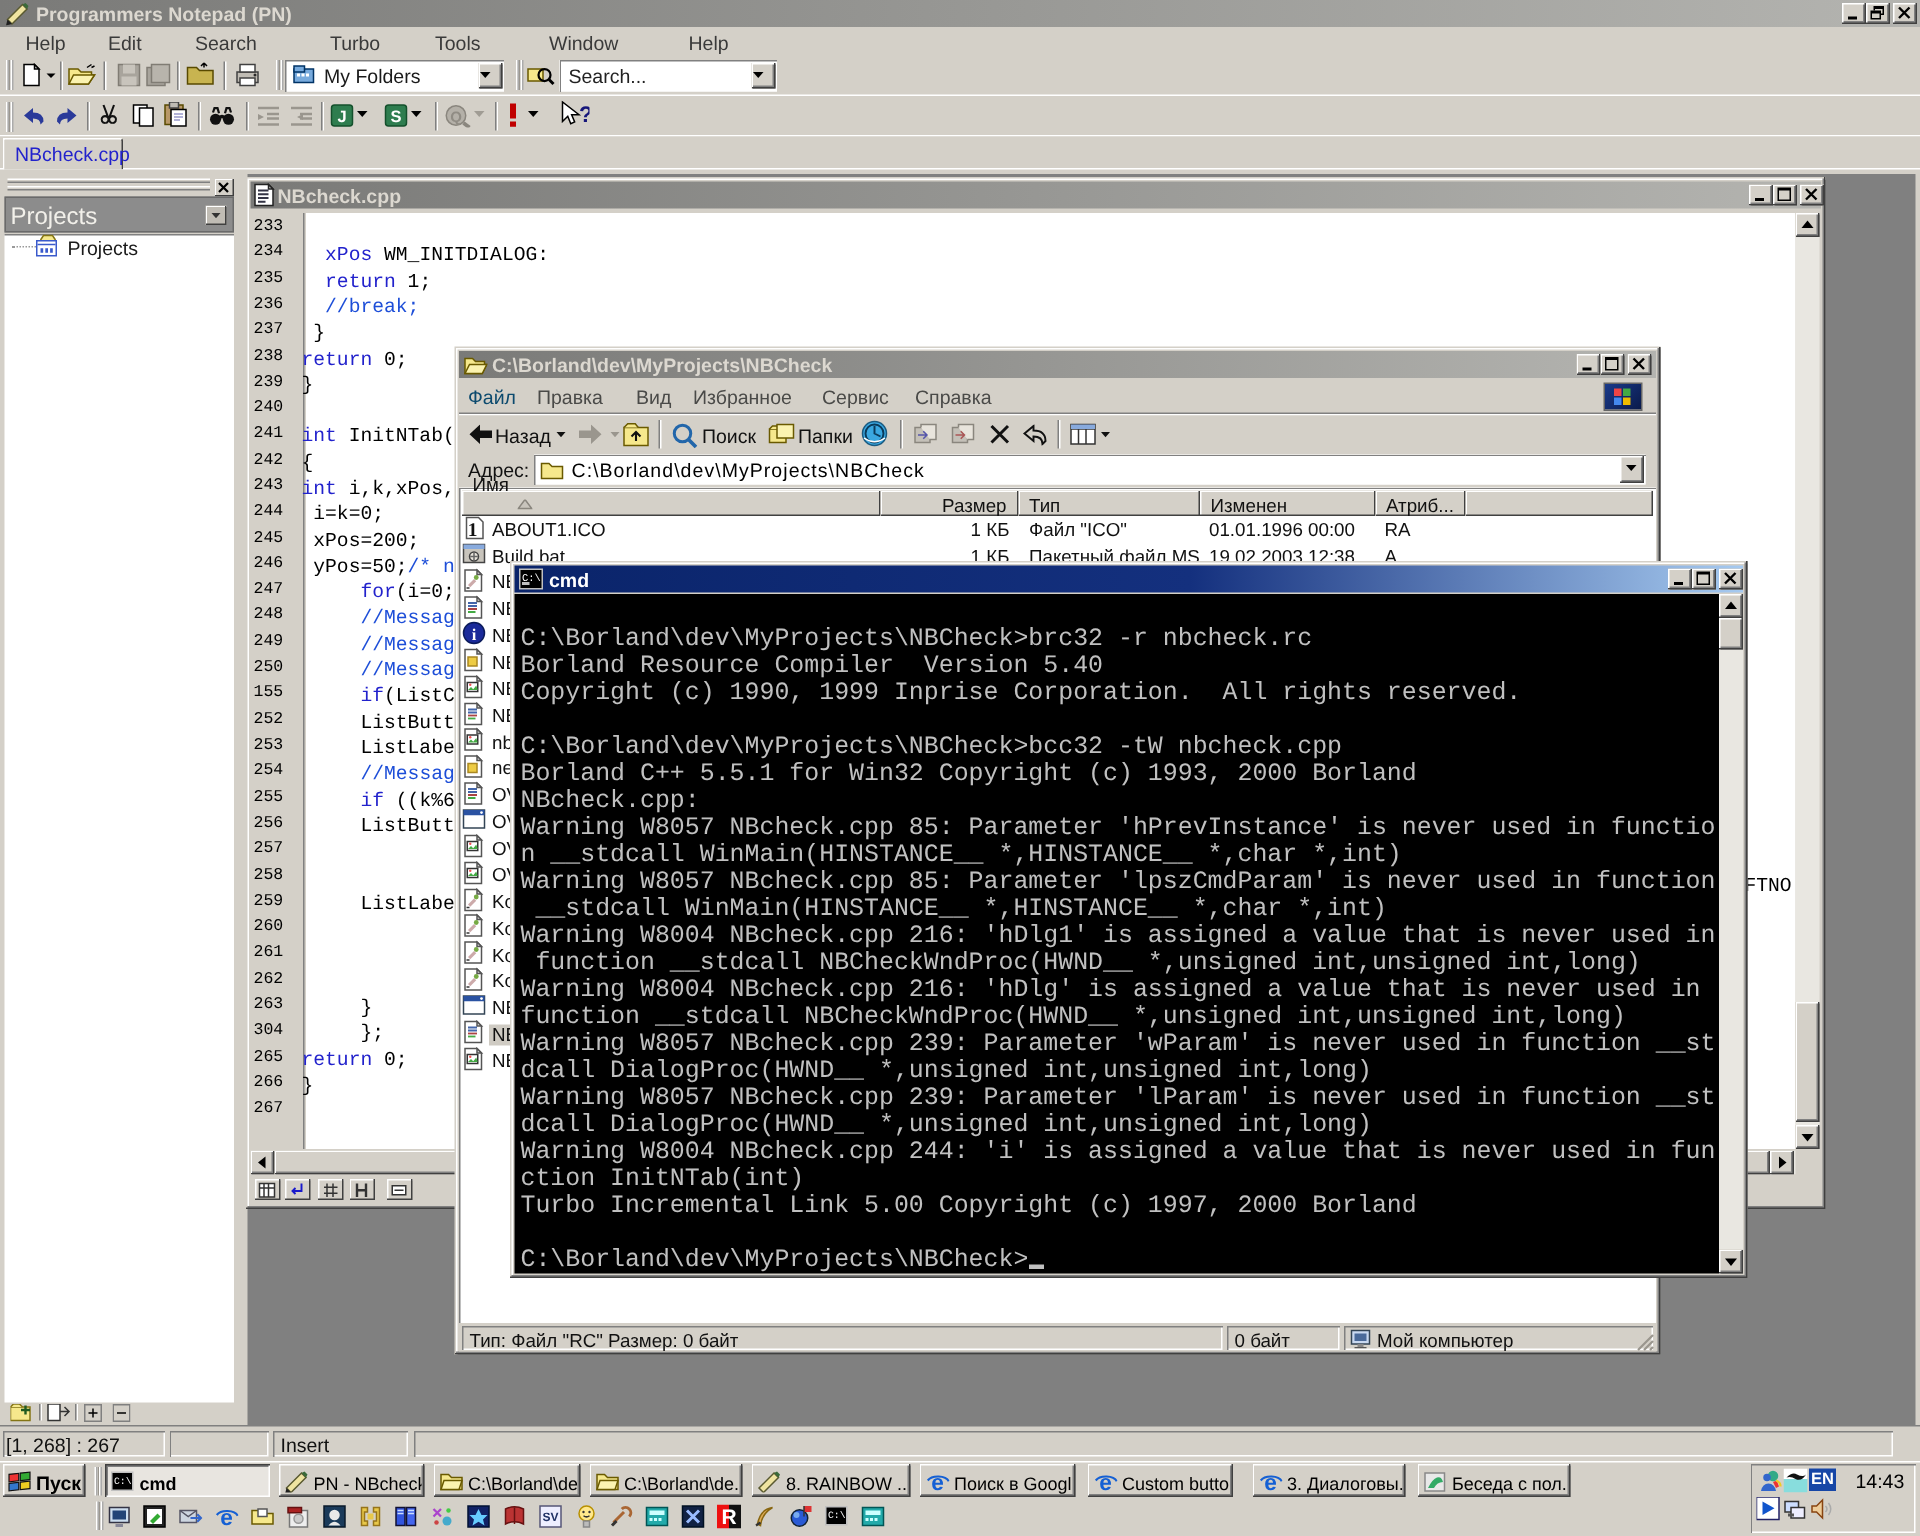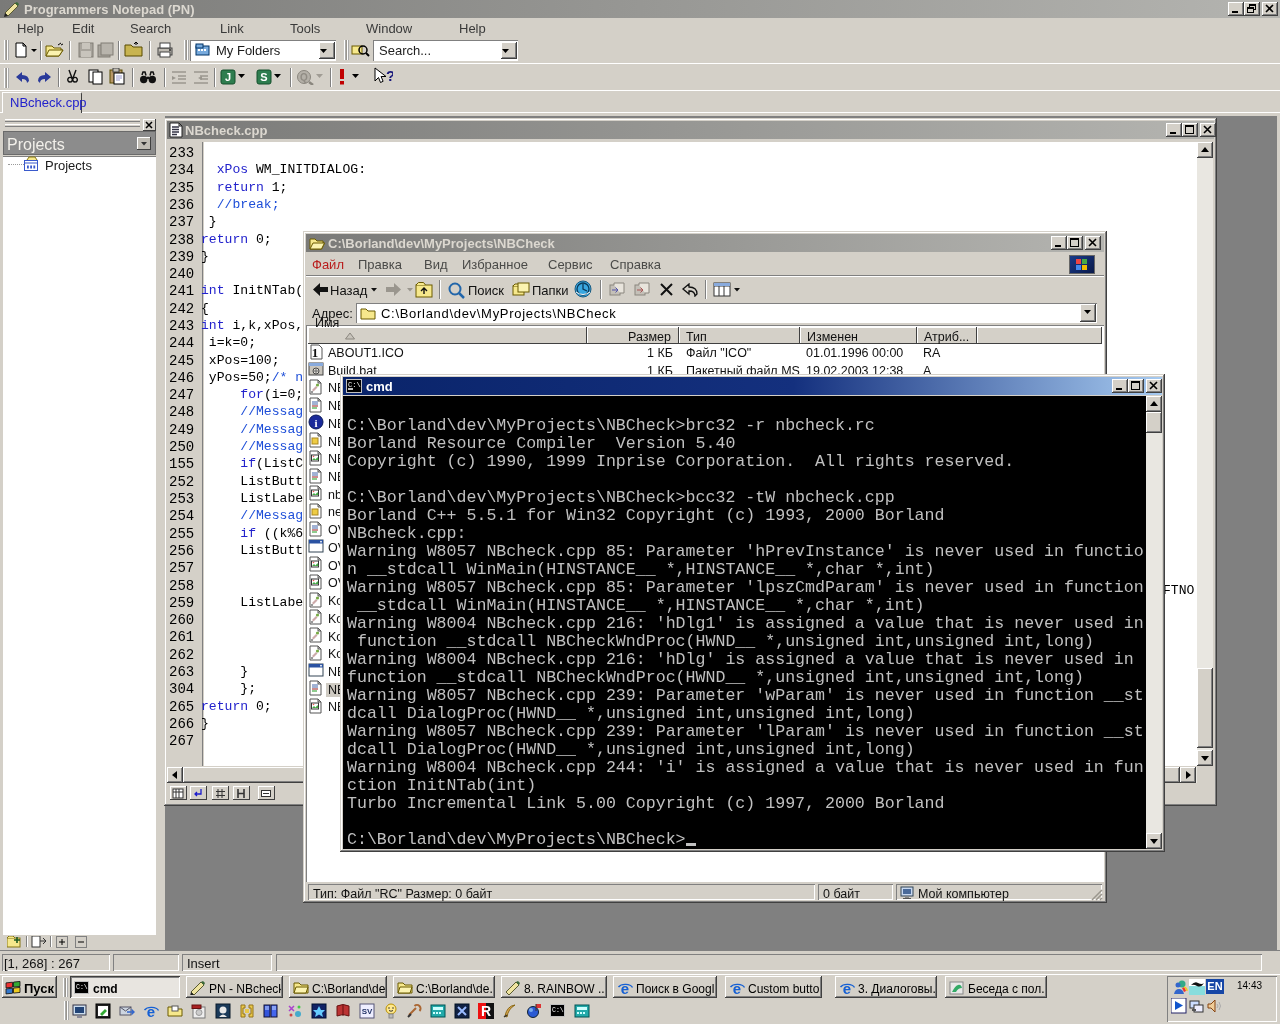--- a/index.html
+++ b/index.html
@@ -6,21 +6,21 @@
 .abs{position:absolute}
 .raised{box-shadow:inset -1px -1px #404040,inset 1px 1px #fff,inset -2px -2px #808080,inset 2px 2px #D4D0C8;background:#D4D0C8}
 .raised1{box-shadow:inset -1px -1px #404040,inset 1px 1px #fff;background:#D4D0C8}
 .sunken1{box-shadow:inset 1px 1px #808080,inset -1px -1px #fff}
 .winborder{box-shadow:inset -1px -1px #404040,inset 1px 1px #D4D0C8,inset -2px -2px #808080,inset 2px 2px #fff;background:#D4D0C8}
 .cap{font-weight:bold;font-size:13px;color:#DCD8D0;white-space:nowrap}
 .t13{font-size:13px;color:#1a1a1a;white-space:nowrap}
 .x12{font-size:12.5px;color:#111;white-space:nowrap}
 .mono{font-family:"Liberation Mono",monospace;white-space:pre}
 .capbtn{box-shadow:inset -1px -1px #404040,inset 1px 1px #fff,inset -2px -2px #808080,inset 2px 2px #D4D0C8;background:#D4D0C8;position:absolute;width:16px;height:14px}
-.gnum{position:absolute;left:169px;font-family:"Liberation Mono",monospace;font-size:14px;color:#000;white-space:pre}
+.gnum{position:absolute;left:169px;font-family:"Liberation Mono",monospace;font-size:11px;color:#000;white-space:pre}
 .cl{position:absolute;left:201px;font-family:"Liberation Mono",monospace;font-size:13.1px;color:#000;white-space:pre}
 .kw{color:#2222CC}
 .cmt{color:#1d4ed8}
 .sep{position:absolute;width:2px;border-left:1px solid #808080;border-right:1px solid #fff}
 .grip{position:absolute;width:5px;border-left:2px ridge #fff;border-right:2px ridge #fff;box-shadow:inset 1px 0 #9a968e}
 </style></head><body>
 <div style="position:absolute;left:0;top:0;width:1280px;height:18px;background:linear-gradient(90deg,#7a7a78,#b4b4b0)"></div>
 <svg class="abs" style="left:4px;top:1px" width="16" height="16" viewBox="0 0 16 16">
     <polygon points="1,12 11,2 14,5 4,15" fill="#EFE4A0" stroke="#5a5a30" stroke-width="1"></polygon>
     <polygon points="11,2 13,1 15,3 14,5" fill="#3a6a3a"></polygon>
@@ -35,21 +35,21 @@
     <div style="position:absolute;left:3px;top:5px;width:7px;height:6px;border:1px solid #000;border-top:2px solid #000;background:#D4D0C8"></div>
   </div>
 <div class="capbtn" style="left:1262px;top:2px;width:16px">
     <svg style="position:absolute;left:3px;top:2px" width="9" height="9" viewBox="0 0 9 9">
       <path d="M1 1 L8 8 M8 1 L1 8" stroke="#000" stroke-width="1.6"></path>
     </svg>
   </div>
 <div class="t13" style="position:absolute;left:17px;top:21px;color:#3a3a3a">Help</div>
 <div class="t13" style="position:absolute;left:72px;top:21px;color:#3a3a3a">Edit</div>
 <div class="t13" style="position:absolute;left:130px;top:21px;color:#3a3a3a">Search</div>
-<div class="t13" style="position:absolute;left:220px;top:21px;color:#3a3a3a">Link</div>
+<div class="t13" style="position:absolute;left:220px;top:21px;color:#3a3a3a">Turbo</div>
 <div class="t13" style="position:absolute;left:290px;top:21px;color:#3a3a3a">Tools</div>
 <div class="t13" style="position:absolute;left:366px;top:21px;color:#3a3a3a">Window</div>
 <div class="t13" style="position:absolute;left:459px;top:21px;color:#3a3a3a">Help</div>
 <div style="position:absolute;left:0;top:36px;width:1280px;height:28px;background:#D4D0C8;border-bottom:1px solid #fff"></div>
 <div class="grip" style="position:absolute;left:4px;top:40px;height:20px"></div>
 <svg class="abs" style="left:13px;top:42px" width="16" height="16" viewBox="0 0 16 16">
     <path d="M3 1 h7 l3 3 v11 h-10 z" fill="#fff" stroke="#000"></path>
     <path d="M10 1 l3 3 h-3 z" fill="#d0d0d0" stroke="#000"></path>
   </svg>
 <svg class="abs" style="left:30px;top:46px" width="9" height="8" viewBox="0 0 9 8">
@@ -273,21 +273,21 @@
 <div class="gnum" style="top:266px">240</div>
 <div class="gnum" style="top:283px">241</div>
 <div class="cl" style="top:283px"><span class="kw">int</span> InitNTab(int</div>
 <div class="gnum" style="top:301px">242</div>
 <div class="cl" style="top:301px">{</div>
 <div class="gnum" style="top:318px">243</div>
 <div class="cl" style="top:318px"><span class="kw">int</span> i,k,xPos,yPo</div>
 <div class="gnum" style="top:335px">244</div>
 <div class="cl" style="top:335px"> i=k=0;</div>
 <div class="gnum" style="top:353px">245</div>
-<div class="cl" style="top:353px"> xPos=100;</div>
+<div class="cl" style="top:353px"> xPos=200;</div>
 <div class="gnum" style="top:370px">246</div>
 <div class="cl" style="top:370px"> yPos=50;<span class="cmt">/* n</span></div>
 <div class="gnum" style="top:387px">247</div>
 <div class="cl" style="top:387px">     <span class="kw">for</span>(i=0;i&lt;</div>
 <div class="gnum" style="top:404px">248</div>
 <div class="cl" style="top:404px">     <span class="cmt">//Messag</span></div>
 <div class="gnum" style="top:422px">249</div>
 <div class="cl" style="top:422px">     <span class="cmt">//Messag</span></div>
 <div class="gnum" style="top:439px">250</div>
 <div class="cl" style="top:439px">     <span class="cmt">//Messag</span></div>
@@ -383,21 +383,21 @@
     <div style="position:absolute;left:4px;top:9px;width:6px;height:2px;background:#000"></div>
   </div>
 <div class="capbtn" style="left:1067px;top:236px;width:16px">
     <div style="position:absolute;left:3px;top:2px;width:9px;height:9px;border:1px solid #000;border-top:2px solid #000"></div>
   </div>
 <div class="capbtn" style="left:1085px;top:236px;width:16px">
     <svg style="position:absolute;left:3px;top:2px" width="9" height="9" viewBox="0 0 9 9">
       <path d="M1 1 L8 8 M8 1 L1 8" stroke="#000" stroke-width="1.6"></path>
     </svg>
   </div>
-<div class="t13" style="position:absolute;left:312px;top:257px;color:#b91c1c">Файл</div>
+<div class="t13" style="position:absolute;left:312px;top:257px;color:#0c4a6e">Файл</div>
 <div class="t13" style="position:absolute;left:358px;top:257px;color:#4a4a48">Правка</div>
 <div class="t13" style="position:absolute;left:424px;top:257px;color:#4a4a48">Вид</div>
 <div class="t13" style="position:absolute;left:462px;top:257px;color:#4a4a48">Избранное</div>
 <div class="t13" style="position:absolute;left:548px;top:257px;color:#4a4a48">Сервис</div>
 <div class="t13" style="position:absolute;left:610px;top:257px;color:#4a4a48">Справка</div>
 <div style="position:absolute;left:1069px;top:255px;width:26px;height:19px;background:linear-gradient(135deg,#1a3a8a,#0a1a4a);border:1px solid #666"><svg width="24" height="17" viewBox="0 0 24 17">
       <g transform="translate(6,2)">
         <rect x="0" y="1" width="5" height="5" fill="#E44"></rect>
         <rect x="6" y="1" width="5" height="5" fill="#4A4"></rect>
         <rect x="0" y="7" width="5" height="5" fill="#48E"></rect>
@@ -922,21 +922,21 @@
     <path d="M3 15 q1 -5 5 -5 q4 0 5 5 z" fill="#36c"></path>
     <path d="M11 9 l2 4 2 -1 -1.5 -4 z" fill="#e33"></path>
     <path d="M13 8 q3 1 3 4" stroke="#ec2" fill="none" stroke-width="1.5"></path>
   </svg>
 <svg class="abs" style="left:1189px;top:979px" width="16" height="16" viewBox="0 0 16 16">
     <rect x="0" y="0" width="16" height="7" fill="#fff"></rect>
     <rect x="0" y="7" width="16" height="9" fill="#8dd"></rect>
     <path d="M2 6 q4 -4 7 -2 q4 2 6 0 q-3 5 -7 3 q-3 -2 -6 -1 z" fill="#111"></path>
   </svg>
 <div style="position:absolute;left:1206px;top:979px;width:18px;height:15px;background:#1646A6;color:#fff;font-size:11px;font-weight:bold;text-align:center;line-height:15px">EN</div>
-<div style="position:absolute;left:1237px;top:980px;font-size:10px;color:#000">14:43</div>
+<div style="position:absolute;left:1237px;top:980px;font-size:13px;color:#000">14:43</div>
 <svg class="abs" style="left:1171px;top:998px" width="16" height="16" viewBox="0 0 16 16">
     <rect x="0" y="0" width="15" height="15" fill="#fff" stroke="#226"></rect>
     <path d="M4 3 l8 4.5 -8 4.5 z" fill="#15c"></path>
   </svg>
 <svg class="abs" style="left:1189px;top:998px" width="16" height="16" viewBox="0 0 16 16">
     <rect x="1" y="3" width="9" height="7" fill="#cdf" stroke="#333"></rect>
     <rect x="5" y="7" width="9" height="7" fill="#eef" stroke="#333"></rect>
     <rect x="3" y="11" width="4" height="2" fill="#555"></rect>
   </svg>
 <svg class="abs" style="left:1206px;top:998px" width="16" height="16" viewBox="0 0 16 16">

